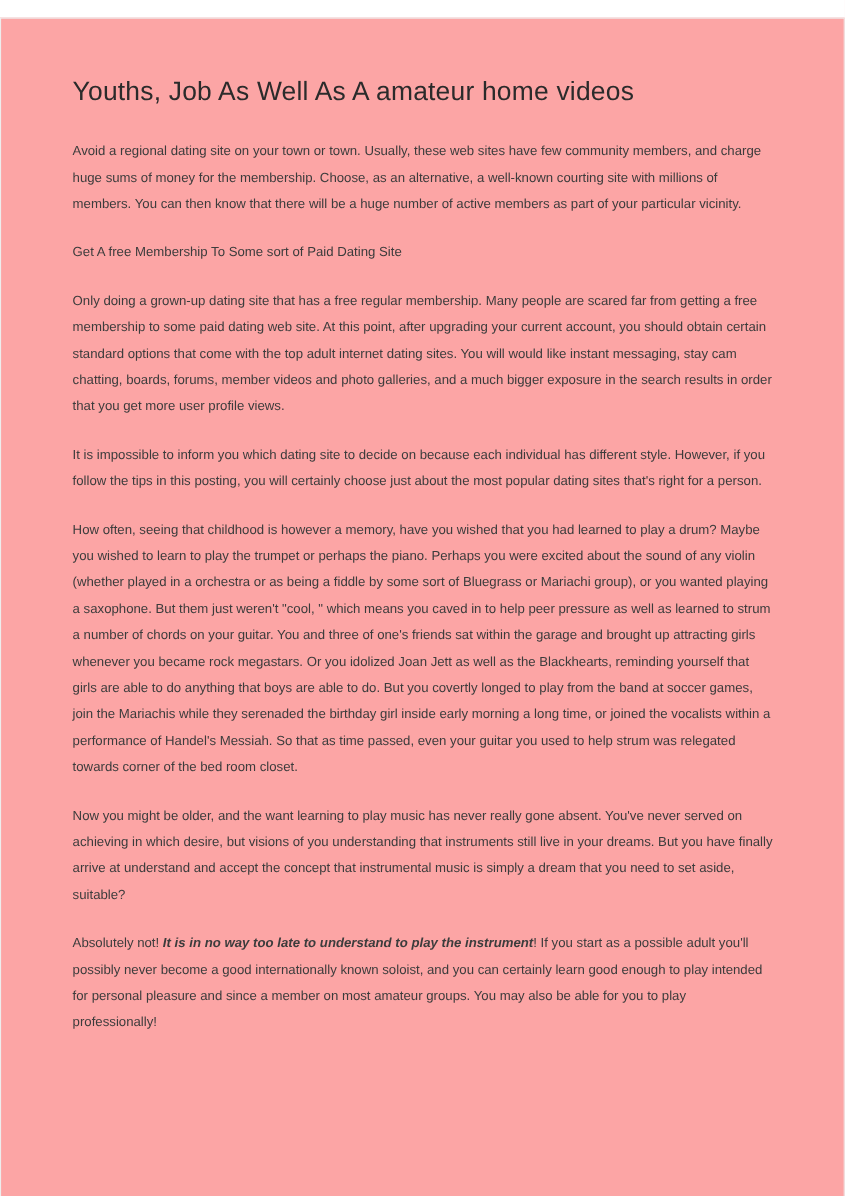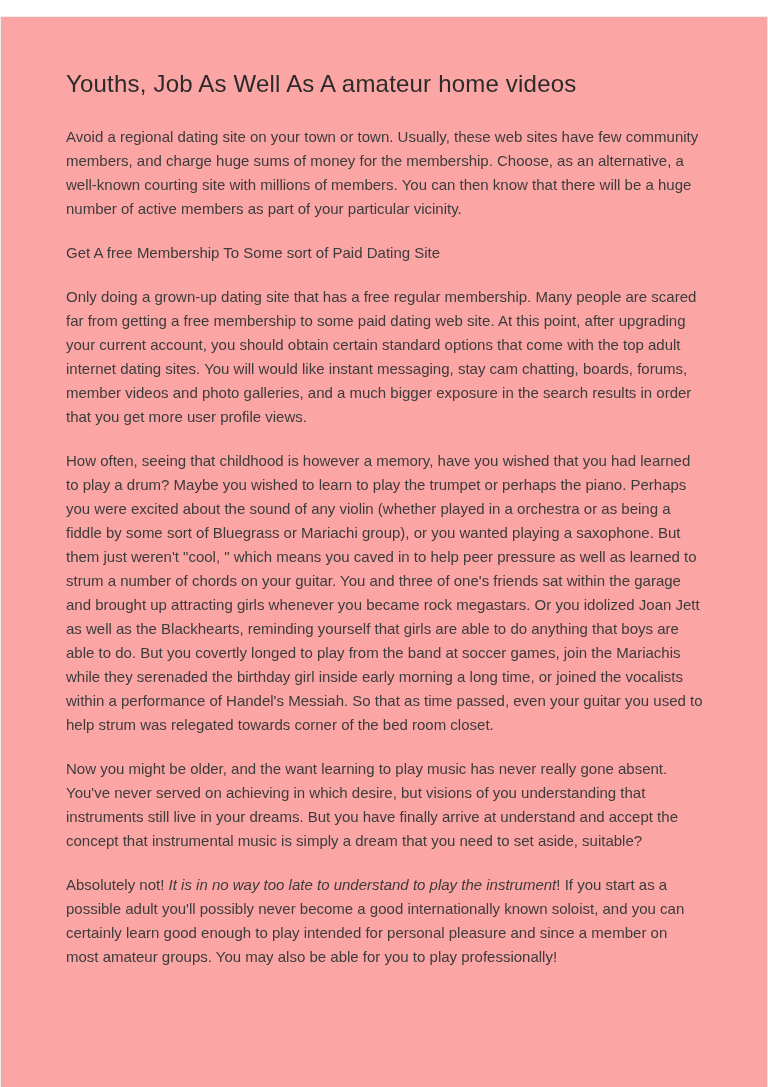--- a/index.html
+++ b/index.html
@@ -20,49 +20,50 @@
   }
   .doc-title {
     font-size: 24px;
     font-weight: 400;
     color: #2b2b2b;
     letter-spacing: 0.2px;
     margin: 0 0 26px 0;
     line-height: 1.25;
   }
   .doc-paragraph {
-    font-size: 15px;
+    font-size: 12px;
     line-height: 24px;
     margin: 0 0 20px 0;
     color: #3c3c3c;
   }
   .doc-paragraph:last-child {
     margin-bottom: 0;
   }
   .section-heading {
     font-weight: 400;
   }
   .emphasis-strong {
-    font-weight: normal;
+    font-weight: bold;
     font-style: italic;
   }
 </style>
 </head>
 <body>
 
 <div class="doc-page">
 
   <h1 class="doc-title">Youths, Job As Well As A amateur home videos</h1>
 
   <p class="doc-paragraph">Avoid a regional dating site on your town or town. Usually, these web sites have few community members, and charge huge sums of money for the membership. Choose, as an alternative, a well-known courting site with millions of members. You can then know that there will be a huge number of active members as part of your particular vicinity.</p>
 
   <p class="doc-paragraph section-heading">Get A free Membership To Some sort of Paid Dating Site</p>
 
   <p class="doc-paragraph">Only doing a grown-up dating site that has a free regular membership. Many people are scared far from getting a free membership to some paid dating web site. At this point, after upgrading your current account, you should obtain certain standard options that come with the top adult internet dating sites. You will would like instant messaging, stay cam chatting, boards, forums, member videos and photo galleries, and a much bigger exposure in the search results in order that you get more user profile views.</p>
 
+  <p class="doc-paragraph">It is impossible to inform you which dating site to decide on because each individual has different style. However, if you follow the tips in this posting, you will certainly choose just about the most popular dating sites that's right for a person.</p>
 
   <p class="doc-paragraph">How often, seeing that childhood is however a memory, have you wished that you had learned to play a drum? Maybe you wished to learn to play the trumpet or perhaps the piano. Perhaps you were excited about the sound of any violin (whether played in a orchestra or as being a fiddle by some sort of Bluegrass or Mariachi group), or you wanted playing a saxophone. But them just weren't "cool, " which means you caved in to help peer pressure as well as learned to strum a number of chords on your guitar. You and three of one's friends sat within the garage and brought up attracting girls whenever you became rock megastars. Or you idolized Joan Jett as well as the Blackhearts, reminding yourself that girls are able to do anything that boys are able to do. But you covertly longed to play from the band at soccer games, join the Mariachis while they serenaded the birthday girl inside early morning a long time, or joined the vocalists within a performance of Handel's Messiah. So that as time passed, even your guitar you used to help strum was relegated towards corner of the bed room closet.</p>
 
   <p class="doc-paragraph">Now you might be older, and the want learning to play music has never really gone absent. You've never served on achieving in which desire, but visions of you understanding that instruments still live in your dreams. But you have finally arrive at understand and accept the concept that instrumental music is simply a dream that you need to set aside, suitable?</p>
 
   <p class="doc-paragraph"><span>Absolutely not! </span><span class="emphasis-strong">It is in no way too late to understand to play the instrument</span><span>! If you start as a possible adult you'll possibly never become a good internationally known soloist, and you can certainly learn good enough to play intended for personal pleasure and since a member on most amateur groups. You may also be able for you to play professionally!</span></p>
 
 </div>
 
 </body></html>

